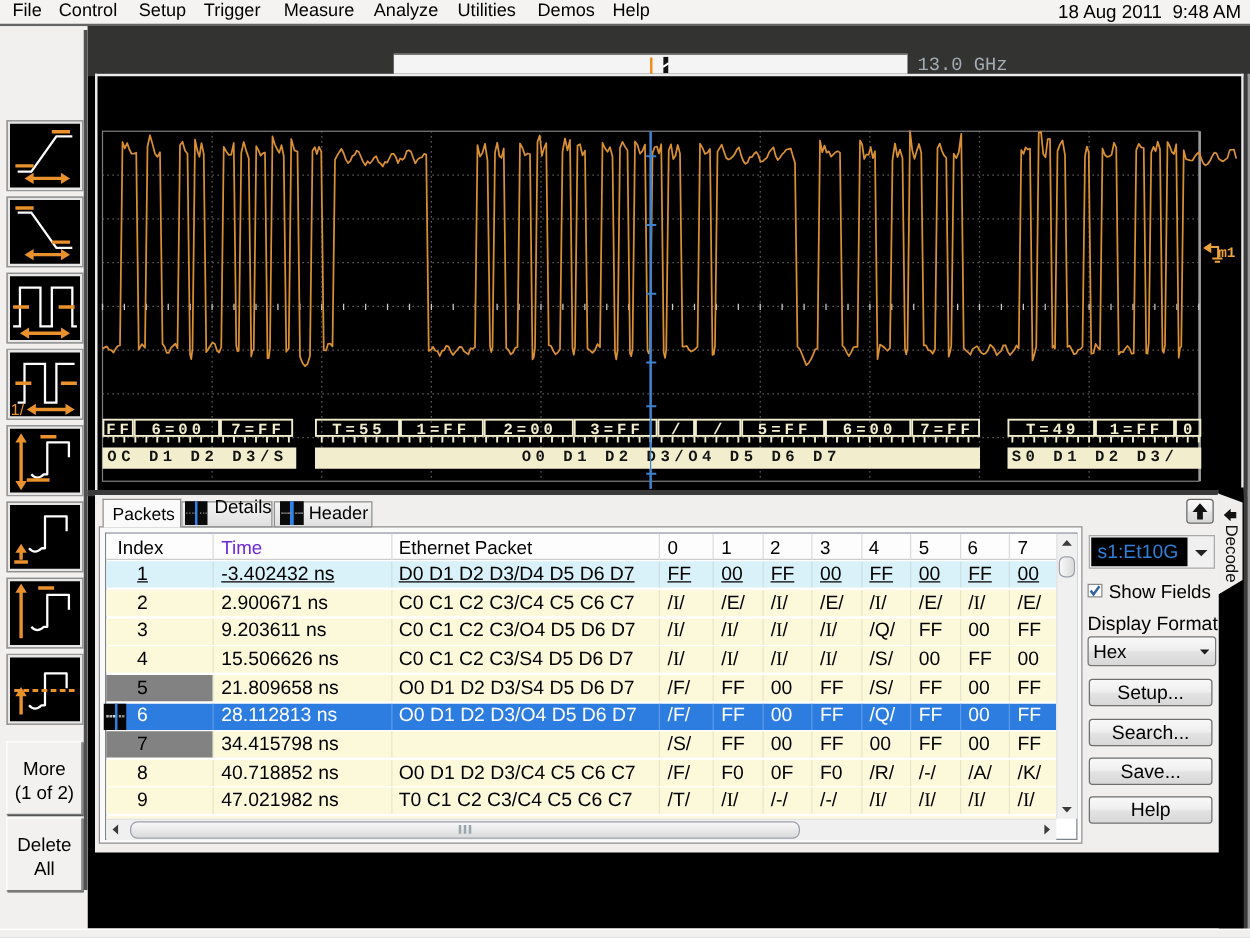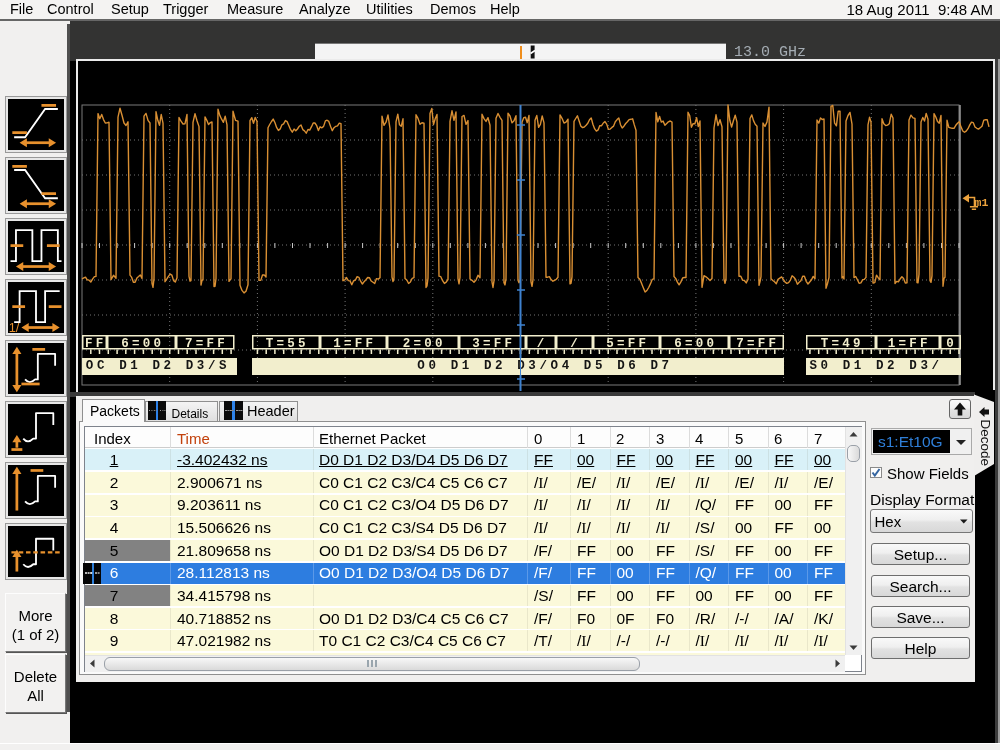--- a/index.html
+++ b/index.html
@@ -166,31 +166,31 @@
 <div class="abs" style="left:79px;top:421px;width:787px;height:254px;background:#fafafa;border:1px solid #8f8f8f;"></div>
 <div class="abs" style="left:145px;top:401px;width:73px;height:21px;background:linear-gradient(#f4f4f4,#dfdfdf);border:1px solid #8f8f8f;"></div>
 <div class="abs" style="left:219px;top:401px;width:79px;height:21px;background:linear-gradient(#f4f4f4,#dfdfdf);border:1px solid #8f8f8f;"></div>
 <div class="abs" style="left:82px;top:399px;width:63px;height:23px;background:#fafafa;border:1px solid #8f8f8f;border-bottom:none;"></div>
 <div class="abs" style="left:90px;top:402.5px;font-size:14px;">Packets</div>
 <div class="abs" style="left:147.5px;top:400.5px;width:18.5px;height:19.5px;background:#0a0a0a;">
       <div class="abs" style="left:8px;top:0;width:2.6px;height:19.5px;background:#2e82e8;"></div>
       <div class="abs" style="left:1px;top:9px;width:1.5px;height:1.5px;background:#9a9a9a;box-shadow:2.4px 0 0 #8a8a8a,4.8px 0 0 #9a9a9a,6.6px 0 0 #888;"></div>
       <div class="abs" style="left:12px;top:9px;width:1.5px;height:1.5px;background:#9a9a9a;box-shadow:2.4px 0 0 #888,4.4px 0 0 #999;"></div>
     </div>
-<div class="abs" style="left:171.5px;top:407px;font-size:12px;">Details</div>
+<div class="abs" style="left:171.5px;top:397px;font-size:15px;">Details</div>
 <div class="abs" style="left:224px;top:400.5px;width:18.5px;height:19.5px;background:#0a0a0a;">
       <div class="abs" style="left:8px;top:0;width:2.6px;height:19.5px;background:#2e82e8;"></div>
       <div class="abs" style="left:1px;top:9px;width:1.5px;height:1.5px;background:#9a9a9a;box-shadow:2.4px 0 0 #8a8a8a,4.8px 0 0 #9a9a9a,6.6px 0 0 #888;"></div>
       <div class="abs" style="left:12px;top:9px;width:1.5px;height:1.5px;background:#9a9a9a;box-shadow:2.4px 0 0 #888,4.4px 0 0 #999;"></div>
     </div>
 <div class="abs" style="left:247px;top:403px;font-size:14.5px;">Header</div>
 <div class="abs" style="left:84px;top:426px;width:778px;height:246px;background:#fff;border:1px solid #7e838c;"></div>
 <div class="abs" style="left:85px;top:427px;width:760px;height:21px;background:#fdfdfd;border-bottom:1px solid #cdcdcd;"></div>
 <div class="abs" style="left:94px;top:429.5px;font-size:15px;color:#000;">Index</div>
-<div class="abs" style="left:177px;top:429.5px;font-size:15px;color:#c2410c;">Time</div>
+<div class="abs" style="left:177px;top:429.5px;font-size:15px;color:#6d28d9;">Time</div>
 <div class="abs" style="left:319px;top:429.5px;font-size:15px;color:#000;">Ethernet Packet</div>
 <div class="abs" style="left:534px;top:429.5px;font-size:15px;color:#000;">0</div>
 <div class="abs" style="left:577px;top:429.5px;font-size:15px;color:#000;">1</div>
 <div class="abs" style="left:616px;top:429.5px;font-size:15px;color:#000;">2</div>
 <div class="abs" style="left:656px;top:429.5px;font-size:15px;color:#000;">3</div>
 <div class="abs" style="left:695px;top:429.5px;font-size:15px;color:#000;">4</div>
 <div class="abs" style="left:735px;top:429.5px;font-size:15px;color:#000;">5</div>
 <div class="abs" style="left:774px;top:429.5px;font-size:15px;color:#000;">6</div>
 <div class="abs" style="left:814px;top:429.5px;font-size:15px;color:#000;">7</div>
 <div class="abs" style="left:170px;top:427px;width:1px;height:21px;background:#dcdcdc;"></div>

